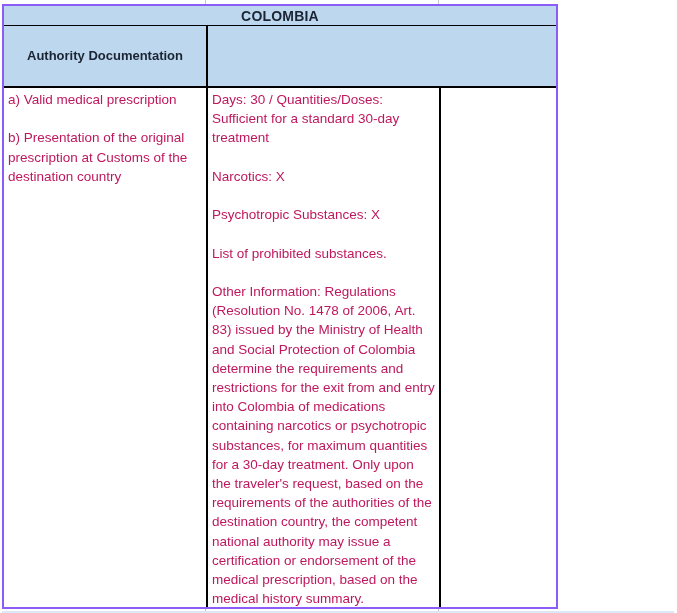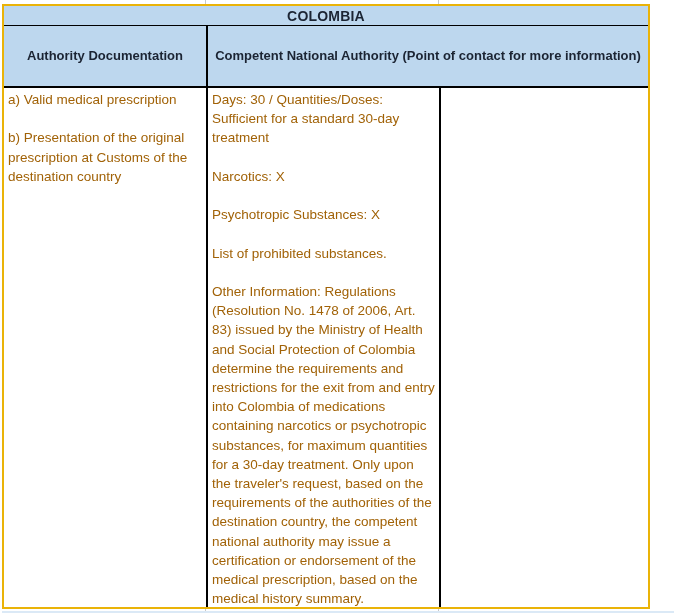--- a/index.html
+++ b/index.html
@@ -31,23 +31,23 @@
     right: 3px;
     bottom: 0;
     height: 2px;
     background: #dbe9f6;
   }
 
   .doc-table {
     position: absolute;
     left: 2px;
     top: 4px;
-    width: 648px;
+    width: 556px;
     height: 605px;
-    border: 2px solid #eab308;
+    border: 2px solid #8b5cf6;
     box-sizing: border-box;
     display: flex;
     flex-direction: column;
     background: #ffffff;
   }
   .title-row {
     height: 19px;
     flex: 0 0 19px;
     background: #bdd7ee;
     border-bottom: 1px solid #000000;
@@ -87,21 +87,21 @@
     flex: 1 1 auto;
     display: flex;
     background: #ffffff;
     overflow: hidden;
   }
   .data-cell {
     padding: 2px 4px;
     box-sizing: border-box;
     font-size: 13.5px;
     line-height: 19.2px;
-    color: #a16207;
+    color: #be185d;
     white-space: pre-line;
     overflow: hidden;
   }
 </style>
 </head>
 <body>
 
 <div class="canvas">
 
   <span class="grid-stub stub-top stub-c1"></span>
@@ -109,21 +109,20 @@
   <span class="grid-stub stub-bottom stub-c1"></span>
   <span class="grid-stub stub-bottom stub-c2"></span>
   <div class="bottom-blue-sliver"></div>
 
   <div class="doc-table">
 
     <div class="title-row">COLOMBIA</div>
 
     <div class="header-row">
       <div class="header-cell col-1 v-border">Authority Documentation</div>
-      <div class="header-cell col-3">Competent National Authority (Point of contact for more information)</div>
     </div>
 
     <div class="data-row">
       <div class="data-cell col-1 v-border">a) Valid medical prescription
 
 b) Presentation of the original prescription at Customs of the destination country</div>
       <div class="data-cell col-2 v-border">Days: 30 / Quantities/Doses: Sufficient for a standard 30-day treatment
 
 Narcotics: X
 

